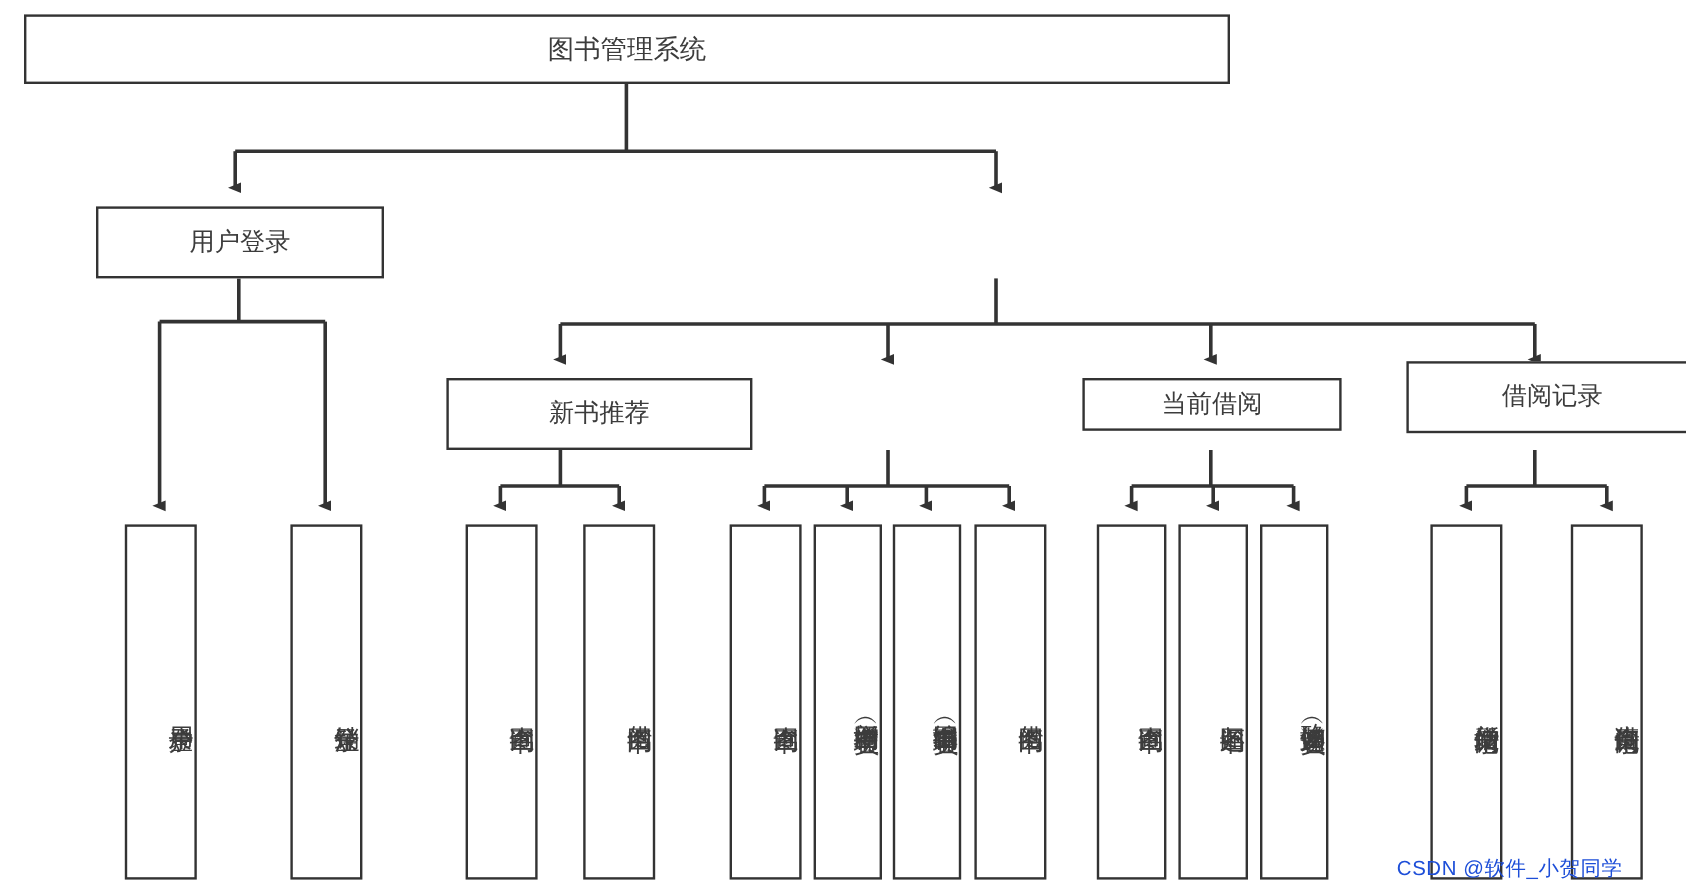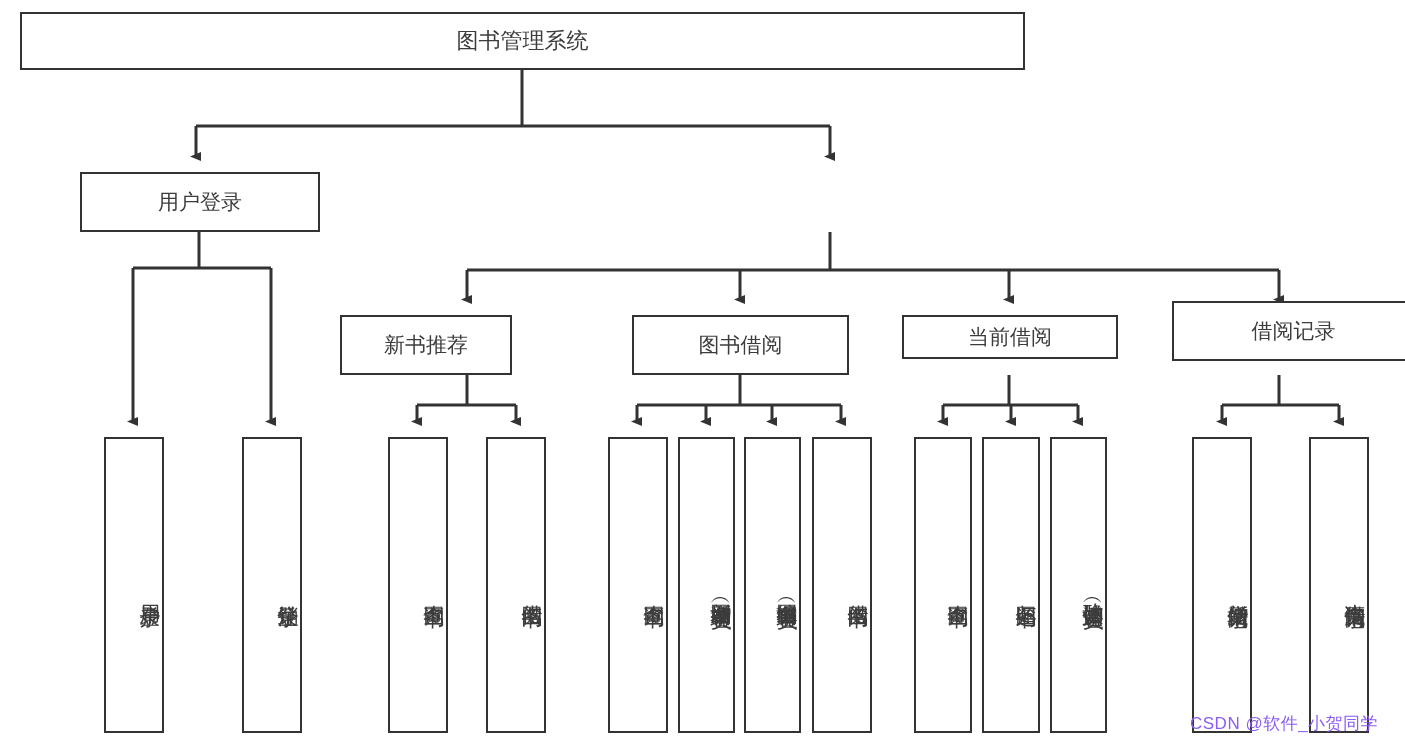--- a/index.html
+++ b/index.html
@@ -47,24 +47,24 @@
     writing-mode: vertical-rl;
     text-orientation: upright;
     font-size: 21px;
     letter-spacing: 1px;
     padding-top: 10px;
     align-items: flex-start;
     justify-content: center;
   }
   .watermark {
     position: absolute;
-    left: 1190px;
+    left: 1164px;
     top: 712px;
     font-size: 17px;
-    color: #8b5cf6;
+    color: #1d4ed8;
     white-space: nowrap;
     letter-spacing: 0.5px;
   }
 </style>
 </head>
 <body>
 
 <div id="canvas">
 
   <svg id="edges" viewBox="0 0 1405 747" xmlns="http://www.w3.org/2000/svg">
@@ -114,22 +114,21 @@
       <path d="M1222,405 L1339,405"></path>
       <path d="M1222,405 L1222,421" marker-end="url(#arrow)"></path>
       <path d="M1339,405 L1339,421" marker-end="url(#arrow)"></path>
     </g>
   </svg>
 
   <div class="node root horizontal" style="left:20px; top:12px; width:1005px; height:58px;">图书管理系统</div>
 
   <div class="node horizontal" style="left:80px; top:172px; width:240px; height:60px;">用户登录</div>
 
-  <div class="node horizontal" style="left:340px; top:315px; width:172px; height:60px;">新书推荐</div>
-  <div class="node horizontal" style="left:632px; top:315px; width:217px; height:60px;">图书借阅</div>
+  <div class="node horizontal" style="left:372px; top:315px; width:255px; height:60px;">新书推荐</div>
   <div class="node horizontal" style="left:902px; top:315px; width:216px; height:44px;">当前借阅</div>
   <div class="node horizontal" style="left:1172px; top:301px; width:243px; height:60px;">借阅记录</div>
 
   <div class="node vertical" style="left:104px; top:437px; width:60px; height:296px;">用户登录</div>
   <div class="node vertical" style="left:242px; top:437px; width:60px; height:296px;">注销登录</div>
 
   <div class="node vertical" style="left:388px; top:437px; width:60px; height:296px;">查询图书</div>
   <div class="node vertical" style="left:486px; top:437px; width:60px; height:296px;">借阅图书</div>
 
   <div class="node vertical" style="left:608px; top:437px; width:60px; height:296px;">查询图书</div>

